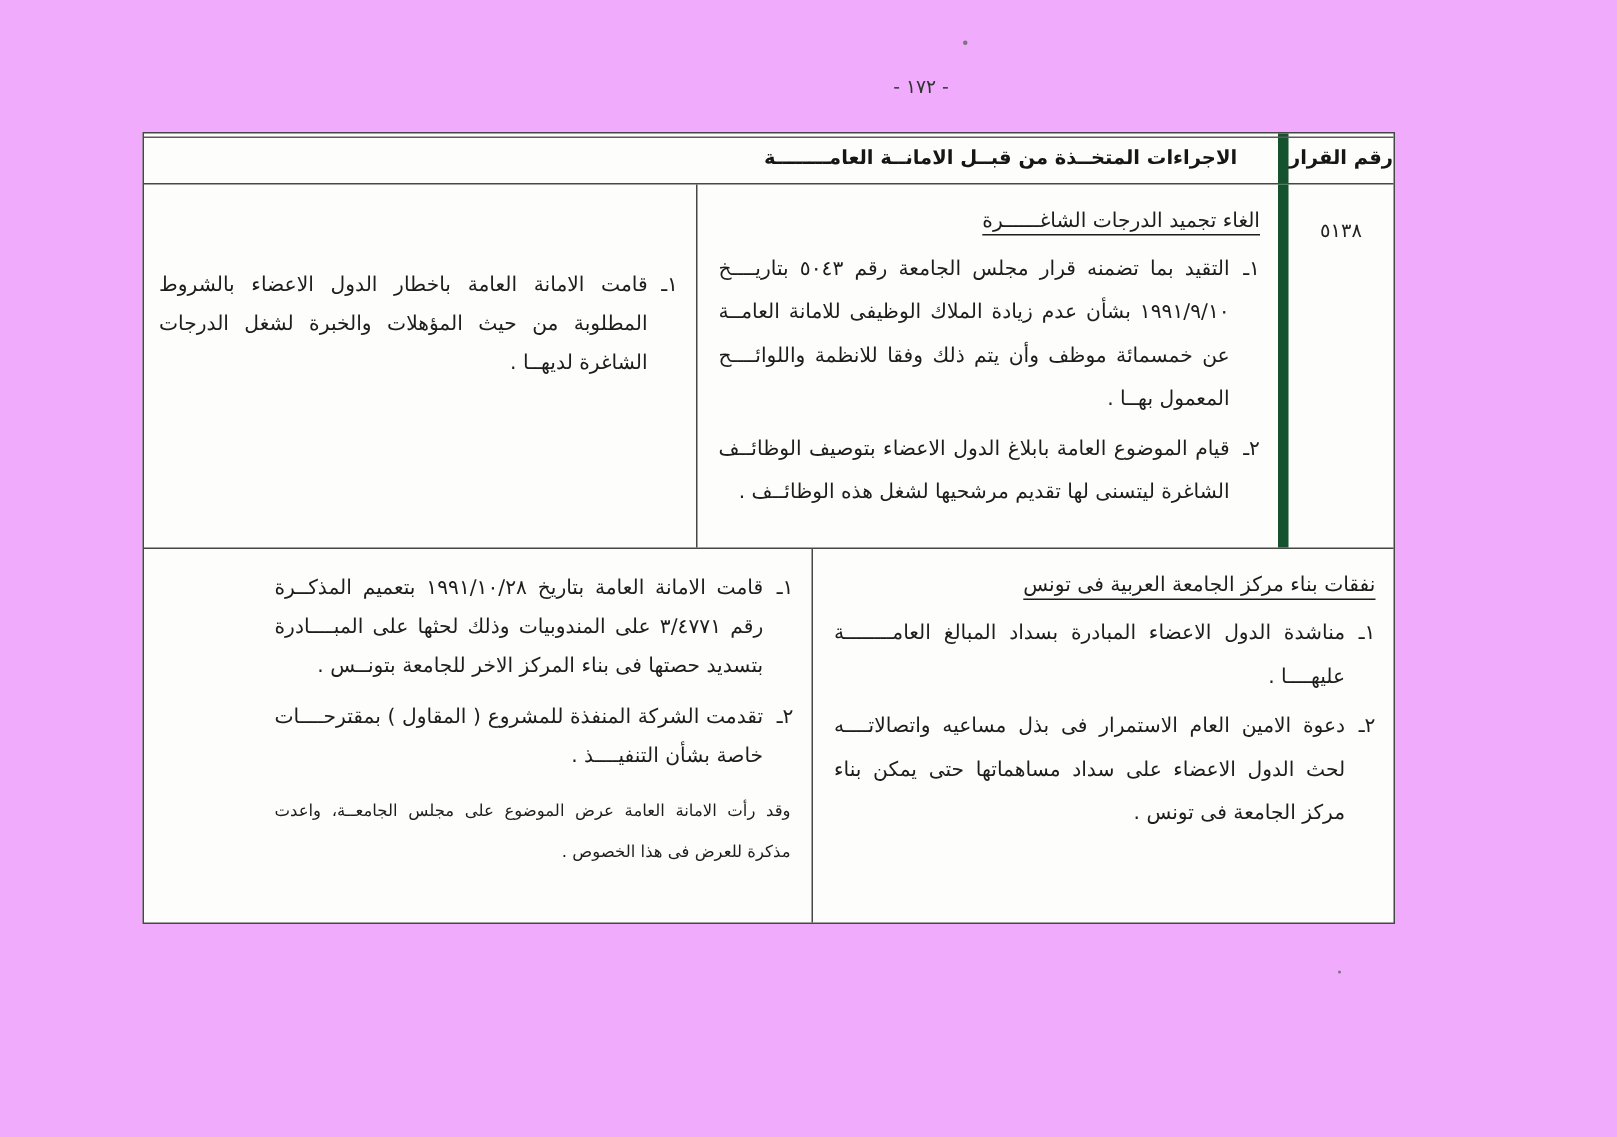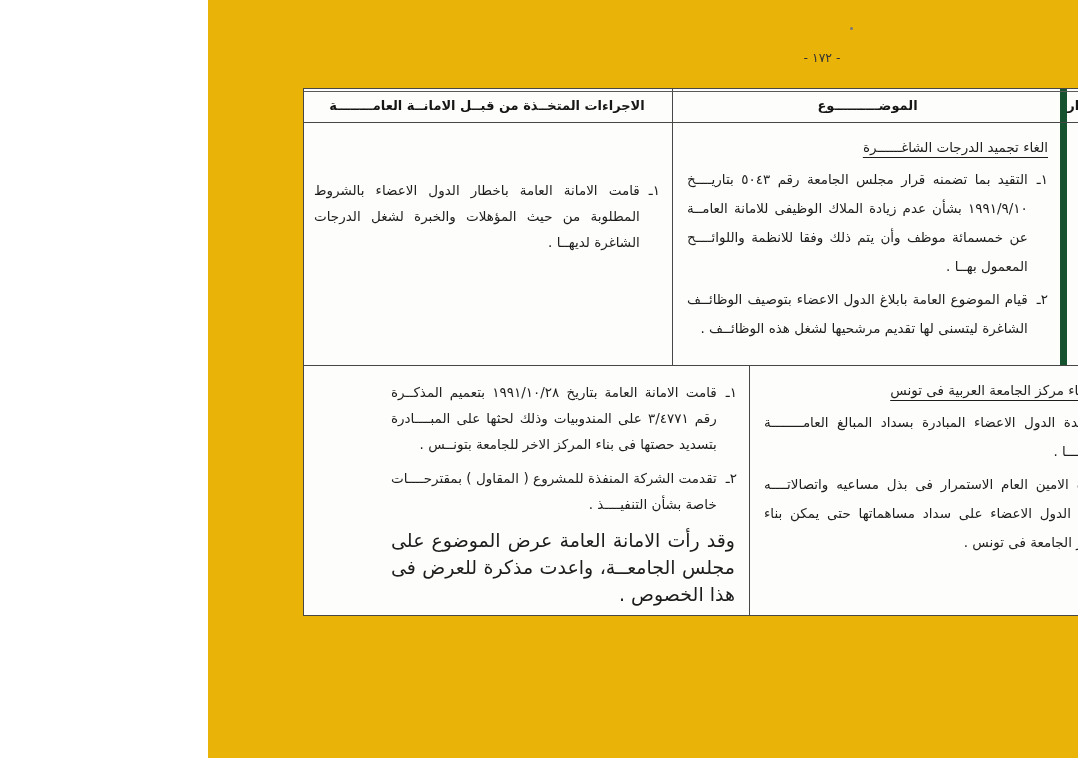--- a/index.html
+++ b/index.html
@@ -1,19 +1,19 @@
 <!DOCTYPE html>
 <html lang="ar" dir="rtl"><head>
 <meta charset="utf-8">
 <style>
   html,body { margin:0; padding:0; }
   .page {
     position:relative;
-    width:870px; height:758px;
-    background:#eab308;
+    width:1078px; height:758px;
+    background:#f0abfc;
     font-family:"DejaVu Sans", sans-serif;
     color:#1d1d1d;
     overflow:hidden;
     direction:rtl;
   }
   .pageno {
     position:absolute; top:50px; left:566px; width:96px;
     text-align:center; font-size:12.5px; letter-spacing:2px; color:#333;
     direction:rtl;
   }
@@ -58,37 +58,36 @@
   .itxt { flex:1 1 auto; text-align:justify; }
 
   .c-sub .item { line-height:29px; }
   .c-sub .item + .item { margin-top:4px; }
 
   .c-act .item { line-height:26px; }
   .c-act .item + .item { margin-top:8px; }
   .r1 .c-act { padding-top:54px; }
   .r2 .c-act { padding-top:13px; }
 
-  .note { margin-top:10px; font-size:19px; line-height:27px; text-align:justify; padding-right:2px; }
+  .note { margin-top:10px; font-size:11px; line-height:27px; text-align:justify; padding-right:2px; }
 </style>
 </head>
 <body>
 
 <div class="page">
 
   <div class="pageno">- ١٧٢ -</div>
   <div class="speck s1"></div>
   <div class="speck s2"></div>
 
   <div class="table">
     <div class="topline2"></div>
 
     <div class="thead">
       <div class="c-dec">رقم القرار</div>
-      <div class="c-sub">الموضــــــــــوع</div>
       <div class="c-act">الاجراءات المتخــذة من قبــل الامانــة العامــــــــة</div>
     </div>
 
     <div class="trow r1">
       <div class="c-dec">
         <span class="dec-no">٥١٣٨</span>
       </div>
       <div class="c-sub">
         <div class="sub-title">
           <span>الغاء تجميد الدرجات الشاغــــــرة</span>

